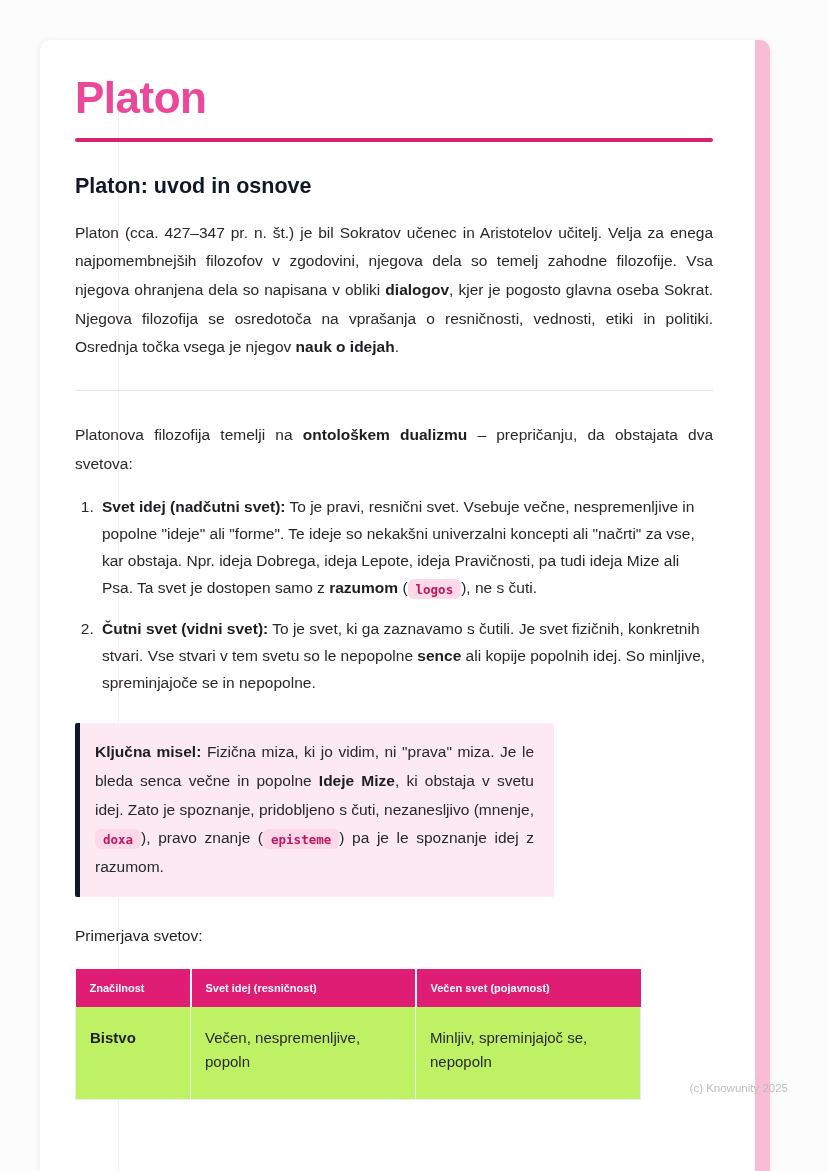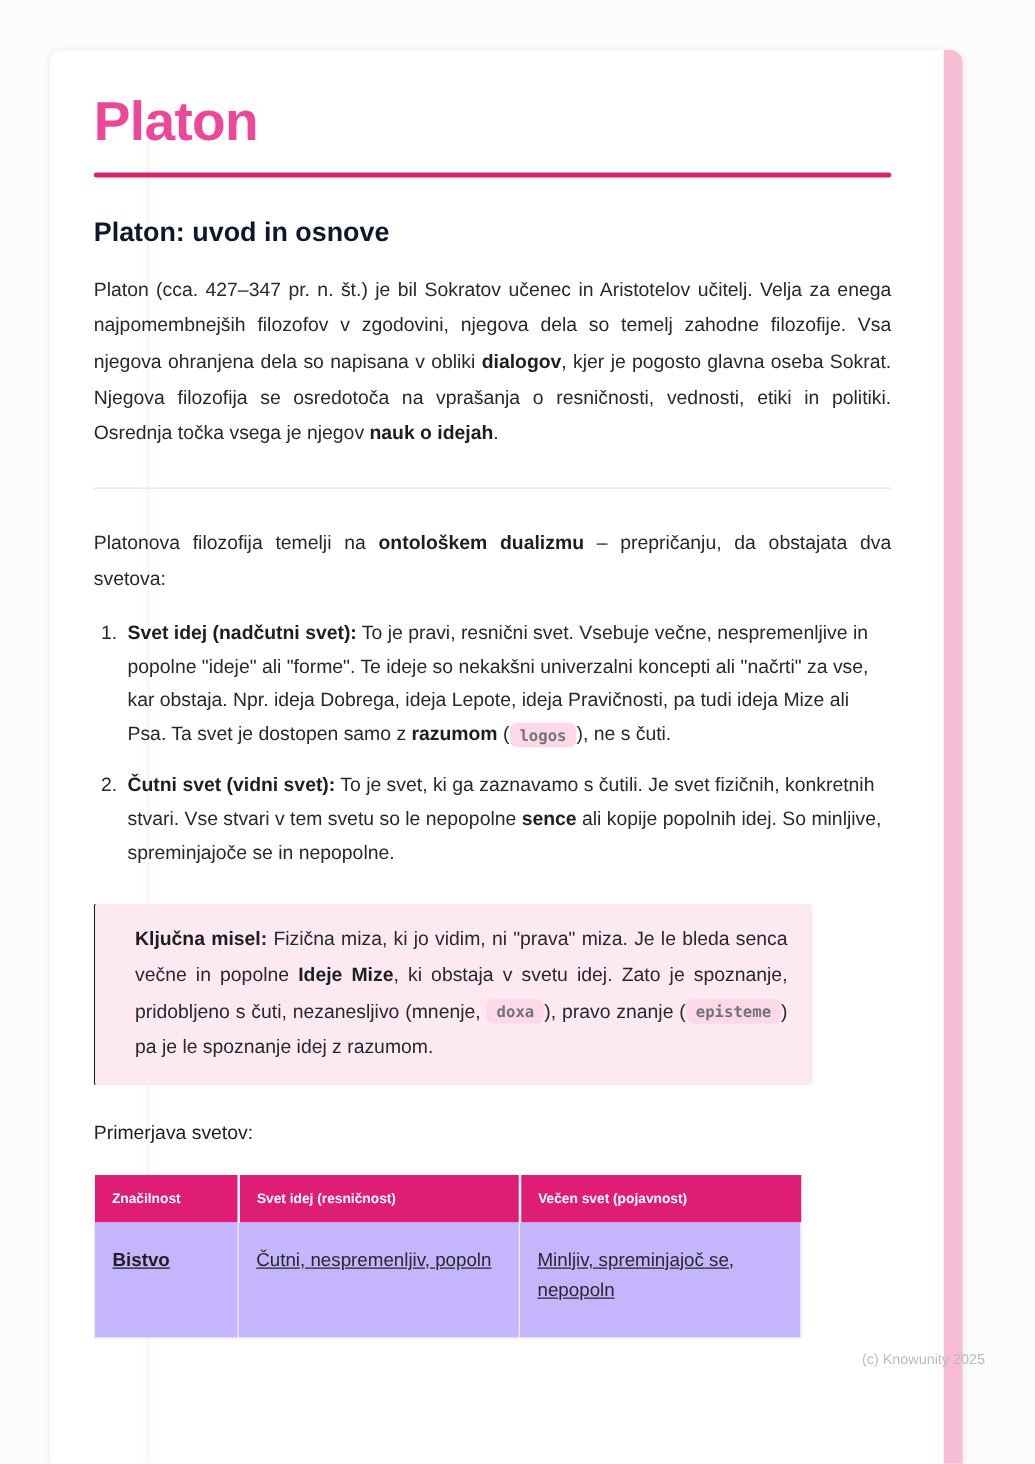--- a/index.html
+++ b/index.html
@@ -74,32 +74,32 @@
     margin: 16px 0 26px 0;
     padding-left: 23px;
     font-size: 15.5px;
     line-height: 1.74;
   }
   ol.list li { margin-bottom: 14px; padding-left: 4px; }
   code.tok {
     font-family: "DejaVu Sans Mono", monospace;
     font-size: 12.5px;
     font-weight: bold;
-    color: #737373;
+    color: #be185d;
     background: #fbd9e9;
     padding: 2.5px 8px;
     border-radius: 6px;
     white-space: nowrap;
   }
   .callout {
-    width: 575px;
+    width: 479px;
     background: #fce9f2;
-    border-left: 1px solid #0f172a;
+    border-left: 5px solid #0f172a;
     border-radius: 2px;
-    padding: 15px 20px 15px 32px;
+    padding: 15px 20px 15px 15px;
     margin: 8px 0 30px 0;
     font-size: 15.5px;
     line-height: 1.85;
     text-align: justify;
   }
   p.table-label {
     margin: 0 0 24px 0;
     font-size: 15.5px;
     font-weight: 400;
     color: #1e1e22;
@@ -121,22 +121,21 @@
     padding: 13px 14px;
     font-size: 11px;
   }
   table.compare thead th + th { border-left: 2px solid #ffffff; }
   table.compare tbody td {
     border: 1px solid #ebebee;
     border-top: none;
     padding: 19px 14px 25px 14px;
     vertical-align: top;
     line-height: 1.6;
-    background: #c4b5fd;
-    text-decoration: underline;
+    background: #bef264;
   }
   table.compare td.feat { font-weight: 700; color: #1e1e22; }
   .watermark {
     position: absolute;
     top: 1082px; right: 40px;
     font-size: 11.5px;
     color: #bcbcc0;
     padding-left: 41px;
   }
 </style>
@@ -176,21 +175,21 @@
       <thead>
         <tr>
           <th>Značilnost</th>
           <th>Svet idej (resničnost)</th>
           <th>Večen svet (pojavnost)</th>
         </tr>
       </thead>
       <tbody>
         <tr>
           <td class="feat">Bistvo</td>
-          <td>Čutni, nespremenljiv, popoln</td>
+          <td>Večen, nespremenljive, popoln</td>
           <td>Minljiv, spreminjajoč se, nepopoln</td>
         </tr>
       </tbody>
     </table>
   </div>
 </div>
 
 <div class="watermark">(c) Knowunity 2025</div>
 
 </body></html>

